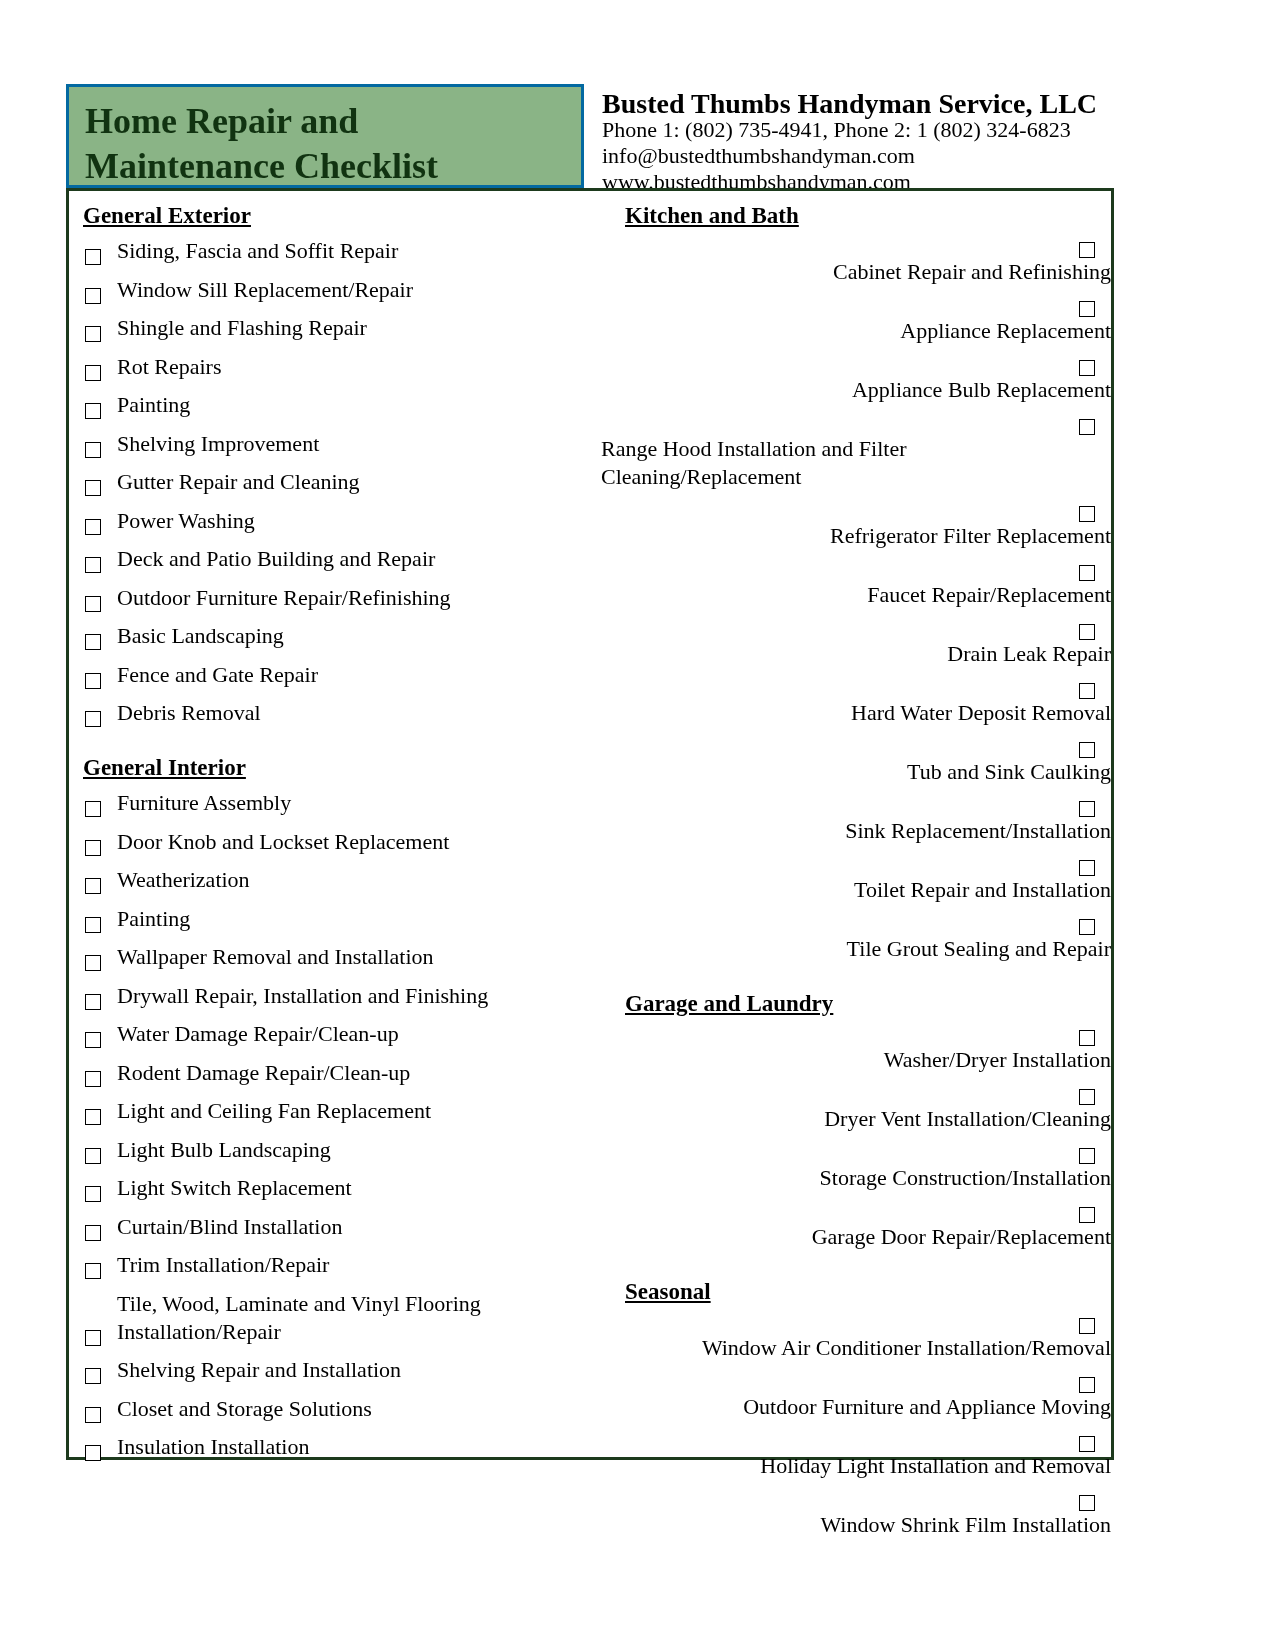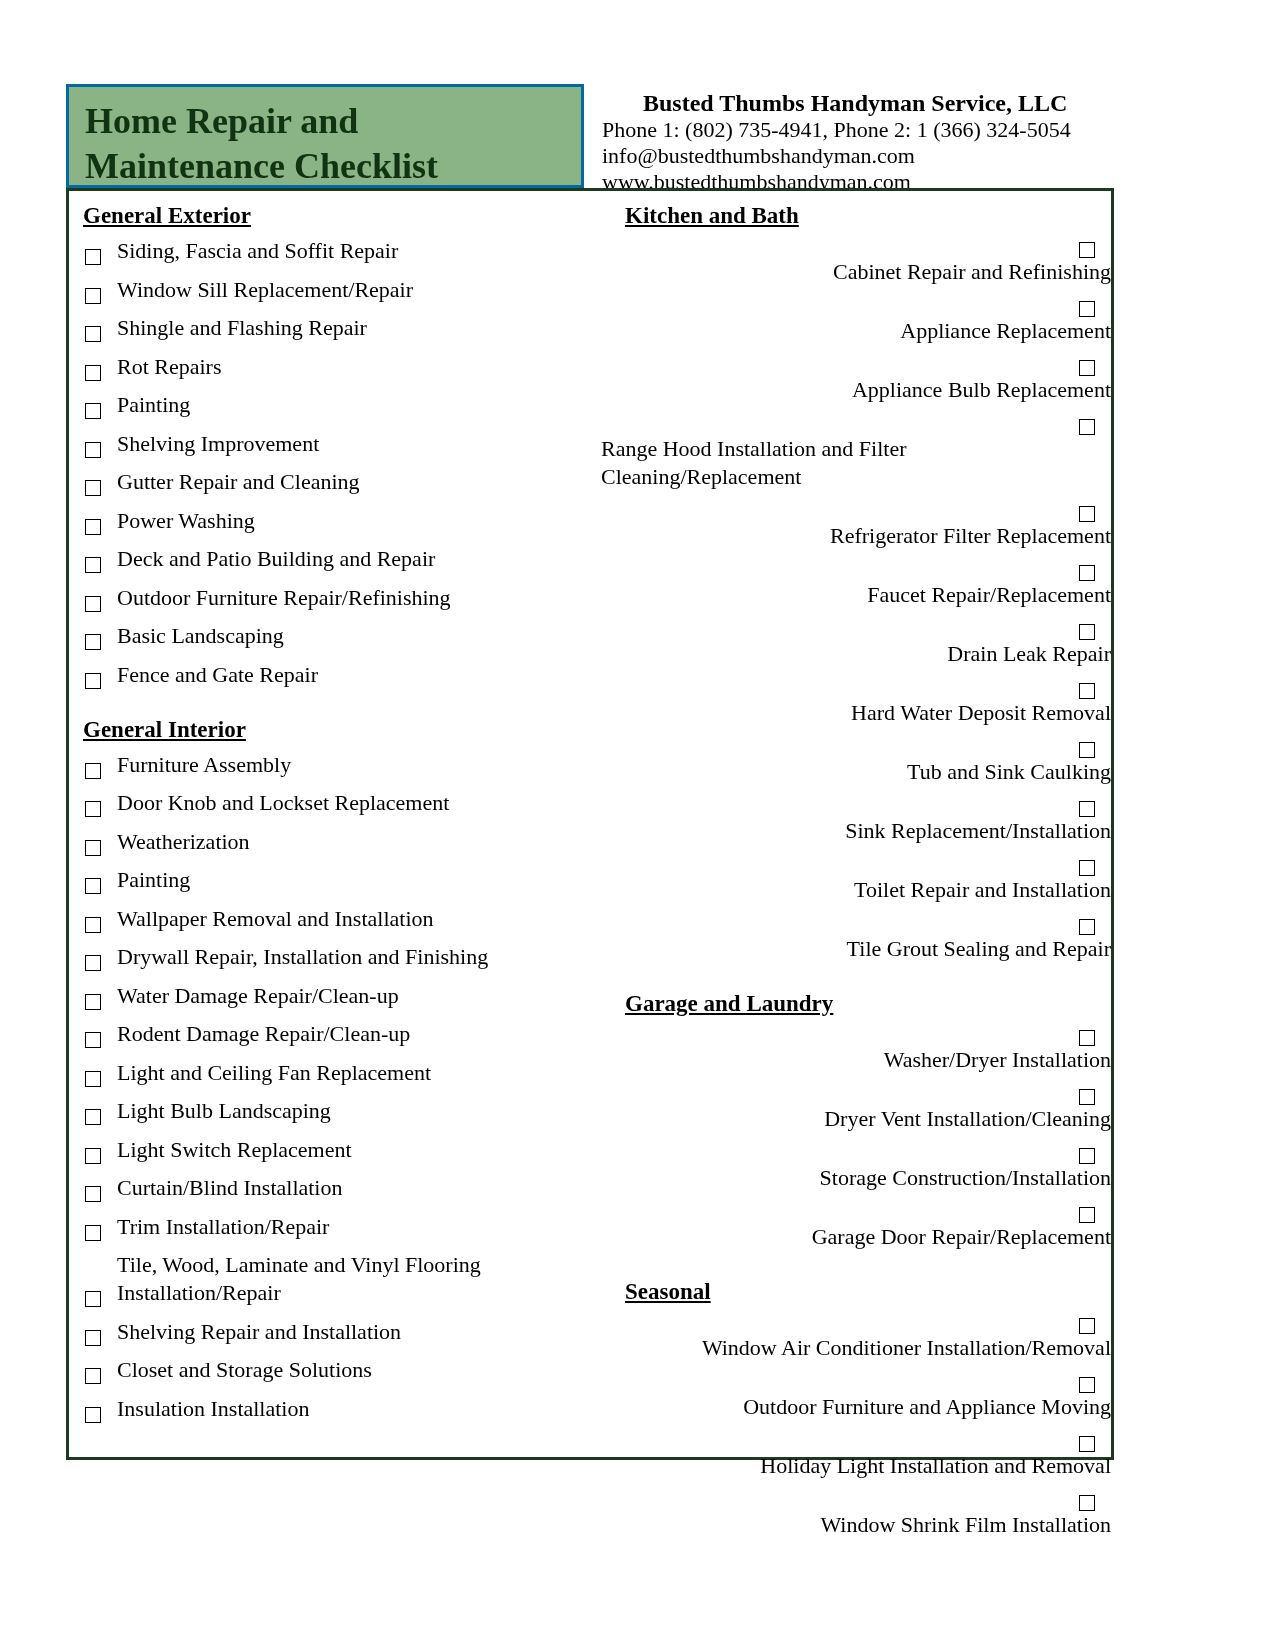--- a/index.html
+++ b/index.html
@@ -48,25 +48,24 @@
     letter-spacing: 0px;
     white-space: nowrap;
   }
   .contact-box {
     flex: 1;
     padding-left: 18px;
     padding-top: 6px;
     box-sizing: border-box;
   }
   .contact-name {
-    font-size: 24px;
+    font-size: 28px;
     font-weight: bold;
     line-height: 27px;
     white-space: nowrap;
-    margin-left: 41px;
   }
   .contact-line {
     font-size: 22px;
     line-height: 26px;
     white-space: nowrap;
   }
 
   
   .body-box {
     position: absolute;
@@ -141,21 +140,21 @@
 
 <div class="page">
 
   <div class="header">
     <div class="title-box">
       <div class="title-line">Home Repair and</div>
       <div class="title-line">Maintenance Checklist</div>
     </div>
     <div class="contact-box">
       <div class="contact-name">Busted Thumbs Handyman Service, LLC</div>
-      <div class="contact-line">Phone 1: (802) 735-4941, Phone 2: 1 (366) 324-5054</div>
+      <div class="contact-line">Phone 1: (802) 735-4941, Phone 2: 1 (802) 324-6823</div>
       <div class="contact-line">info@bustedthumbshandyman.com</div>
       <div class="contact-line">www.bustedthumbshandyman.com</div>
     </div>
   </div>
 
   <div class="body-box">
     <div class="columns">
       <div class="col col-left">
           <div class="section"><div class="section-heading">General Exterior</div><ul class="items">
               <li>
@@ -199,20 +198,24 @@
                 <span class="item-label">Outdoor Furniture Repair/Refinishing</span>
               </li>
               <li>
                 <span class="checkbox"></span>
                 <span class="item-label">Basic Landscaping</span>
               </li>
               <li>
                 <span class="checkbox"></span>
                 <span class="item-label">Fence and Gate Repair</span>
               </li>
+              <li>
+                <span class="checkbox"></span>
+                <span class="item-label">Debris Removal</span>
+              </li>
             </ul></div>
           <div class="section"><div class="section-heading">General Interior</div><ul class="items">
               <li>
                 <span class="checkbox"></span>
                 <span class="item-label">Furniture Assembly</span>
               </li>
               <li>
                 <span class="checkbox"></span>
                 <span class="item-label">Door Knob and Lockset Replacement</span>
               </li>

